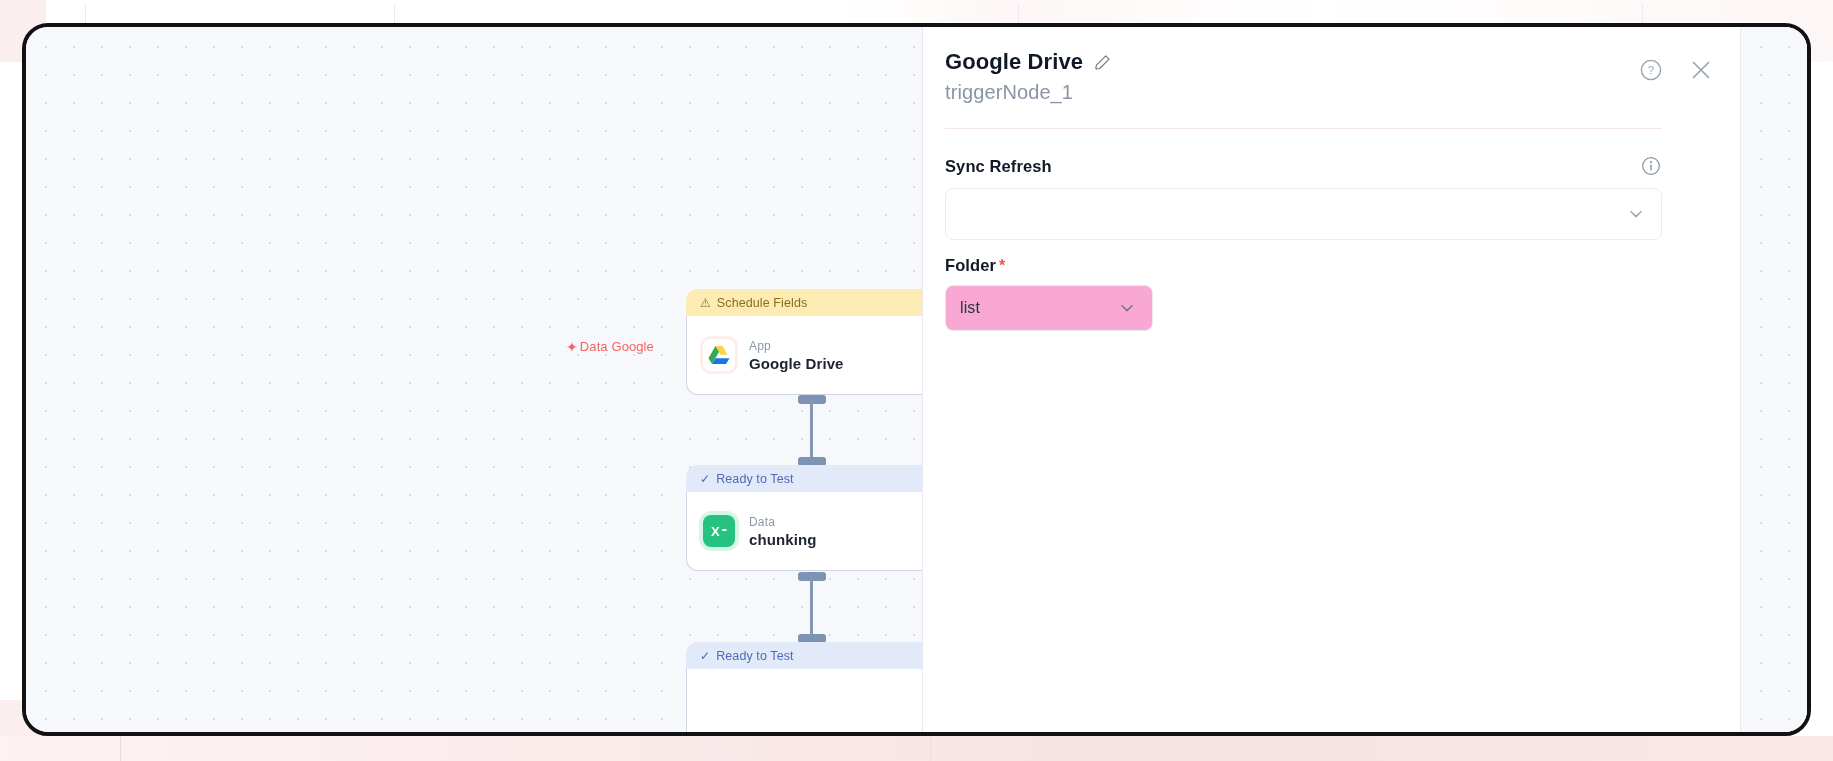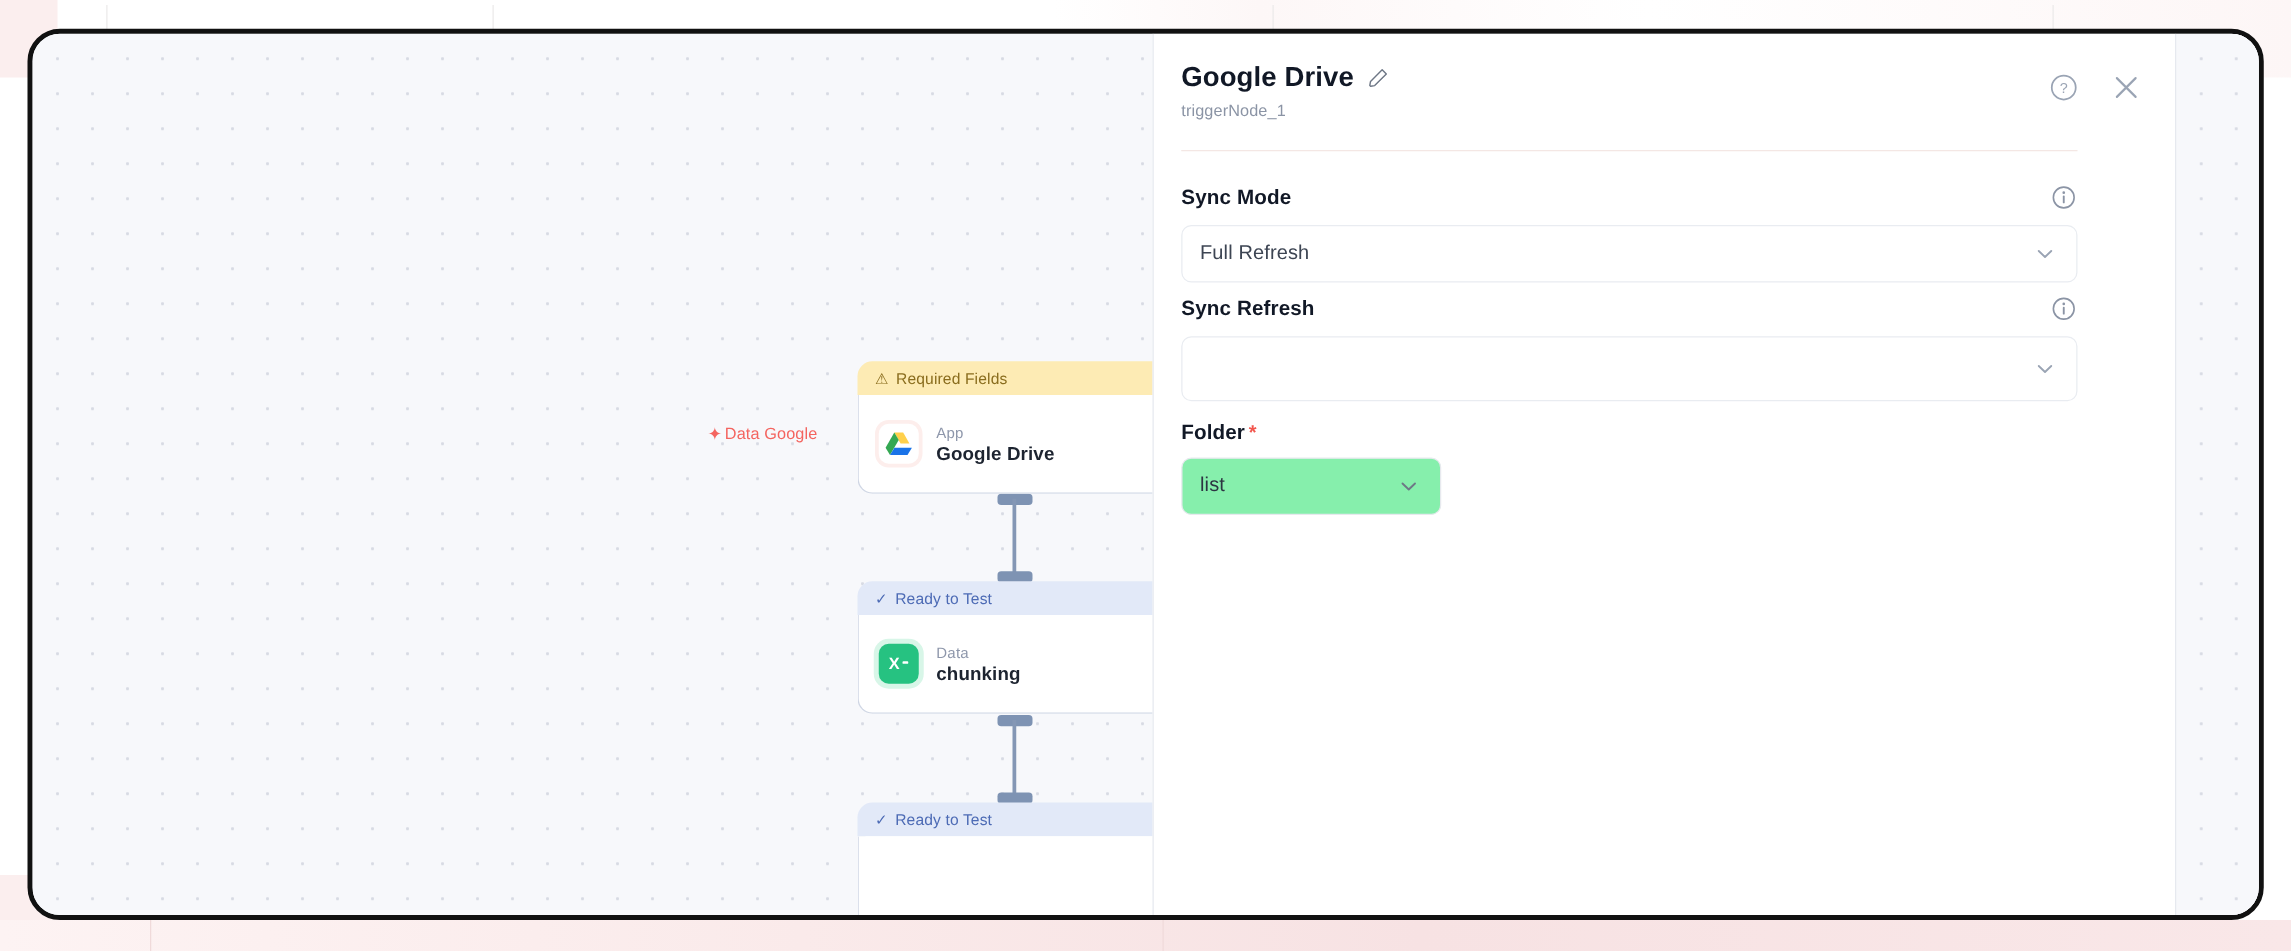--- a/index.html
+++ b/index.html
@@ -135,21 +135,21 @@
   }
   .panel-inner { padding: 22px 78px 0 22px; position: relative; height: 100%; }
   .panel-head { position: relative; }
   .panel-title-row { display: flex; align-items: center; gap: 10px; }
   .panel-title {
     font-size: 22px; font-weight: 700; color: #111826; letter-spacing: .1px;
   }
   .pencil-icon { display: inline-flex; color: #6e7786; }
   .panel-sub {
     margin-top: 6px;
-    font-size: 13px; color: #8b94a5; letter-spacing: .1px;
+    font-size: 20px; color: #8b94a5; letter-spacing: .1px;
   }
   .panel-actions {
     position: absolute; right: -52px; top: 8px;
     display: flex; align-items: center; gap: 24px;
   }
   .icon-btn { cursor: pointer; color: #9aa4b4; display: inline-flex; }
   .panel-rule {
     margin-top: 24px;
     height: 1px; background: #f4e7e4;
     width: 100%;
@@ -175,21 +175,21 @@
     background: #ffffff;
     display: flex; align-items: center; justify-content: space-between;
     padding: 0 16px 0 14px;
     cursor: pointer;
   }
   .select .sel-val { font-size: 16px; color: #3d4553; letter-spacing: .1px; }
   .select .chev { color: #9aa4b4; display: inline-flex; }
 
   .select.compact {
     width: 208px;
-    background: #86efac;
+    background: #f9a8d4;
     border-color: #e7e9ee;
     height: 46px;
     margin-top: 10px;
   }
   .select.compact .sel-val { color: #2c3442; }
 
   
   #right-sliver {
     position: absolute; left: 1714px; top: 0;
     width: 75px; height: 713px;
@@ -230,21 +230,21 @@
       <div class="connector" style="left:784px; top:372px; height:62px;"></div>
       <div class="conn-cap" style="left:772px; top:430px;"></div>
 
       <div class="conn-cap" style="left:772px; top:545px;"></div>
       <div class="connector" style="left:784px; top:549px; height:62px;"></div>
       <div class="conn-cap" style="left:772px; top:607px;"></div>
 
       <div class="node" style="left:660px; top:262px;">
         <div class="node-banner warn">
           <span class="b-ico">⚠</span>
-          <span>Required Fields</span>
+          <span>Schedule Fields</span>
         </div>
         <div class="node-body">
           <div class="node-ico gdrive">
             <svg width="22" height="20" viewBox="0 0 24 22" aria-hidden="true">
               <path d="M8.1 1.2 L15.9 1.2 L21.4 10.8 L13.6 10.8 Z" fill="#ffd04b"></path>
               <path d="M8.1 1.2 L0.4 14.6 L4.3 21.0 L12.0 7.6 Z" fill="#34a853"></path>
               <path d="M4.3 21.0 L19.7 21.0 L23.6 14.6 L8.2 14.6 Z" fill="#1a73e8"></path>
               <path d="M8.1 1.2 L12.0 7.6 L15.9 1.2 Z" fill="#ea4335" opacity="0.0"></path>
             </svg>
           </div>
@@ -312,42 +312,20 @@
               </svg>
             </span>
           </div>
 
           <div class="panel-rule"></div>
         </div>
 
         <div class="form">
 
 
-          <div class="field">
-            <div class="field-label-row">
-              <div>
-                <span class="field-label">Sync Mode</span>
-              </div>
-              <span class="info-icon">
-                <svg width="22" height="22" viewBox="0 0 22 22" fill="none" aria-hidden="true">
-                  <circle cx="11" cy="11" r="8.3" stroke="#8b94a5" stroke-width="1.3"></circle>
-                  <circle cx="11" cy="7.1" r="1.05" fill="#8b94a5"></circle>
-                  <rect x="10.25" y="9.4" width="1.5" height="6.2" rx="0.7" fill="#8b94a5"></rect>
-                </svg>
-              </span>
-            </div>
-            <div class="select">
-              <span class="sel-val">Full Refresh</span>
-              <span class="chev">
-                <svg width="18" height="18" viewBox="0 0 18 18" fill="none" aria-hidden="true">
-                  <path d="M4 6.8 L9 11.6 L14 6.8" stroke="#9aa4b4" stroke-width="1.5" stroke-linecap="round" stroke-linejoin="round"></path>
-                </svg>
-              </span>
-            </div>
-          </div>
 
           <div class="field">
             <div class="field-label-row">
               <div>
                 <span class="field-label">Sync Refresh</span>
               </div>
               <span class="info-icon">
                 <svg width="22" height="22" viewBox="0 0 22 22" fill="none" aria-hidden="true">
                   <circle cx="11" cy="11" r="8.3" stroke="#8b94a5" stroke-width="1.3"></circle>
                   <circle cx="11" cy="7.1" r="1.05" fill="#8b94a5"></circle>

